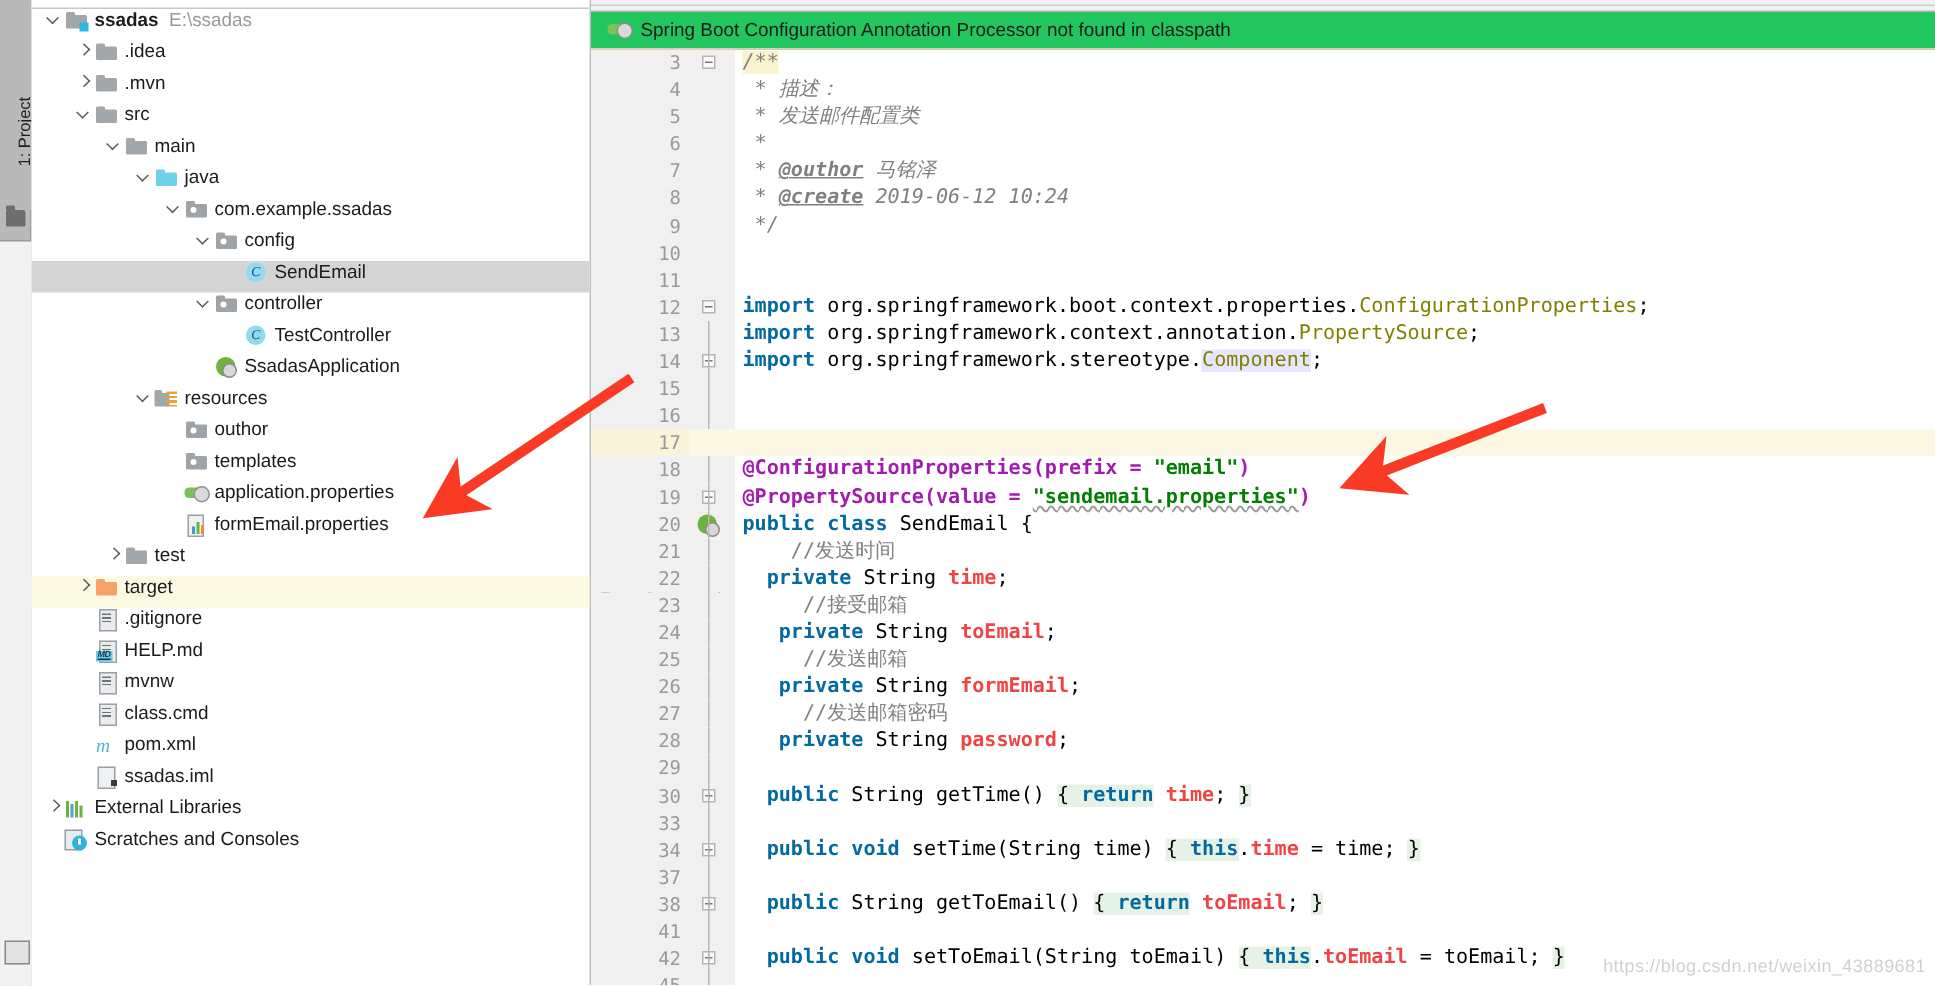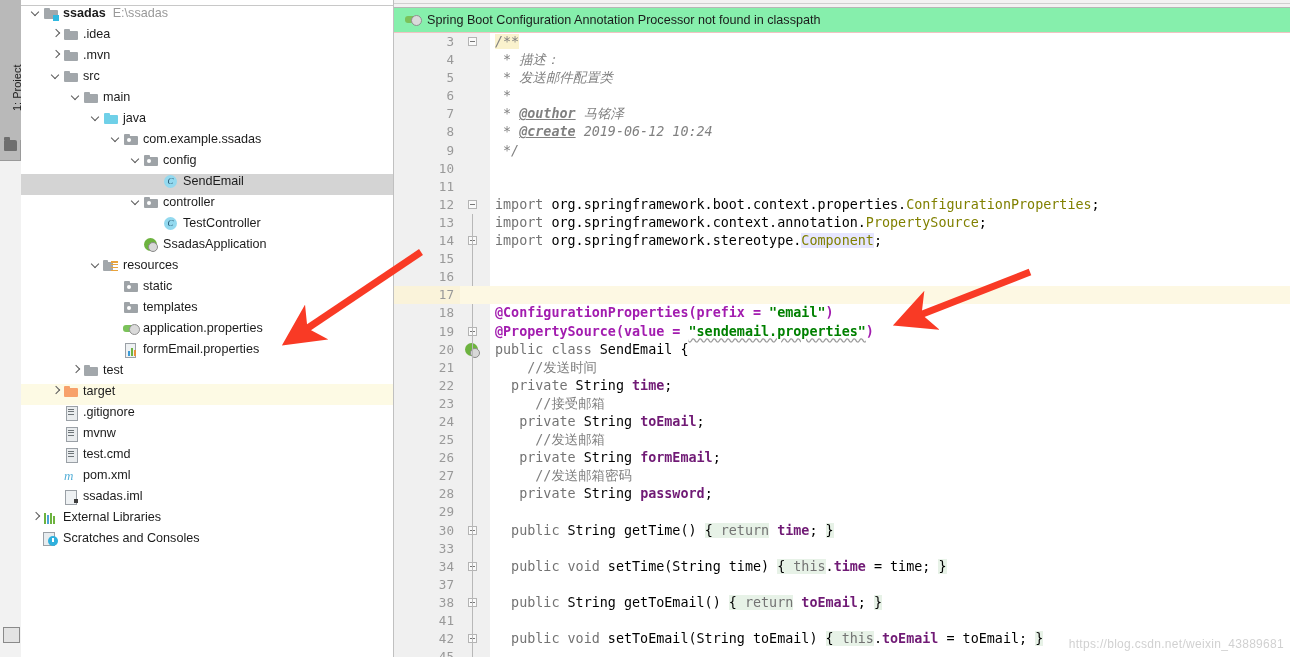--- a/index.html
+++ b/index.html
@@ -384,21 +384,21 @@
   }
   .editor-topbar:after {
     content: "";
     position: absolute;
     left: 0; right: 0; top: 3px;
     height: 1px;
     background: #cfcfcf;
   }
   .notif-bar {
     height: 25px;
-    background: #86efac;
+    background: #22c55e;
     display: flex;
     align-items: center;
     padding-left: 11px;
     font-size: 12.6px;
     color: #1b1b1b;
     border-bottom: 1px solid #f0c3c3;
   }
   .notif-icon {
     width: 16px; height: 14px;
     position: relative;
@@ -518,28 +518,28 @@
     border-radius: 50%;
   }
   .code-text {
     flex: 1 1 auto;
     padding-left: 5px;
     color: #000000;
     position: relative;
   }
 
   
-  .kw   { color: #737373; font-weight: normal; }
+  .kw   { color: #0369a1; font-weight: bold; }
   .str  { color: #008000; font-weight: bold; }
   .cmt  { color: #808080; text-align: right; }
   .doc  { color: #808080; font-style: italic; }
   .tag  { color: #808080; font-style: italic; font-weight: bold; text-decoration: underline; }
   .ann  { color: #a21caf; font-weight: bold; }
   .cls2 { color: #808000; }
-  .fld  { color: #701a75; font-weight: bold; }
+  .fld  { color: #ef4444; font-weight: bold; }
   .plain{ color: #000000; }
   .hl-usage { background: #e6e6ff; }
   .hl-green { background: #e7f2e7; }
   .docstart { background: #faf2cd; }
   .squiggle {
     text-decoration: underline;
     text-decoration-style: wavy;
     text-decoration-color: #9a9a9a;
     text-underline-offset: 2px;
   }
@@ -677,21 +677,21 @@
             <i class="lines"></i>
           </span>
           <span class="tree-label">resources</span>
         </div>
         <div class="tree-row">
           <span style="display:inline-block;width:88px;flex:0 0 88px"></span>
           <span class="arrow"></span>
           <span class="ticon pkg">
             <i class="dot"></i>
           </span>
-          <span class="tree-label">static</span>
+          <span class="tree-label">outhor</span>
         </div>
         <div class="tree-row">
           <span style="display:inline-block;width:88px;flex:0 0 88px"></span>
           <span class="arrow"></span>
           <span class="ticon pkg">
             <i class="dot"></i>
           </span>
           <span class="tree-label">templates</span>
         </div>
         <div class="tree-row">
@@ -728,32 +728,41 @@
           <span style="display:inline-block;width:28px;flex:0 0 28px"></span>
           <span class="arrow"></span>
           <span class="ticon file">
             <i class="tick"></i>
           </span>
           <span class="tree-label">.gitignore</span>
         </div>
         <div class="tree-row">
           <span style="display:inline-block;width:28px;flex:0 0 28px"></span>
           <span class="arrow"></span>
+          <span class="ticon file md">
+            <i class="tick"></i>
+            <i class="tag">MD</i>
+          </span>
+          <span class="tree-label">HELP.md</span>
+        </div>
+        <div class="tree-row">
+          <span style="display:inline-block;width:28px;flex:0 0 28px"></span>
+          <span class="arrow"></span>
           <span class="ticon file">
             <i class="tick"></i>
           </span>
           <span class="tree-label">mvnw</span>
         </div>
         <div class="tree-row">
           <span style="display:inline-block;width:28px;flex:0 0 28px"></span>
           <span class="arrow"></span>
           <span class="ticon file">
             <i class="tick"></i>
           </span>
-          <span class="tree-label">test.cmd</span>
+          <span class="tree-label">class.cmd</span>
         </div>
         <div class="tree-row">
           <span style="display:inline-block;width:28px;flex:0 0 28px"></span>
           <span class="arrow"></span>
           <span class="ticon mfile">
             <i class="m">m</i>
           </span>
           <span class="tree-label">pom.xml</span>
         </div>
         <div class="tree-row">

